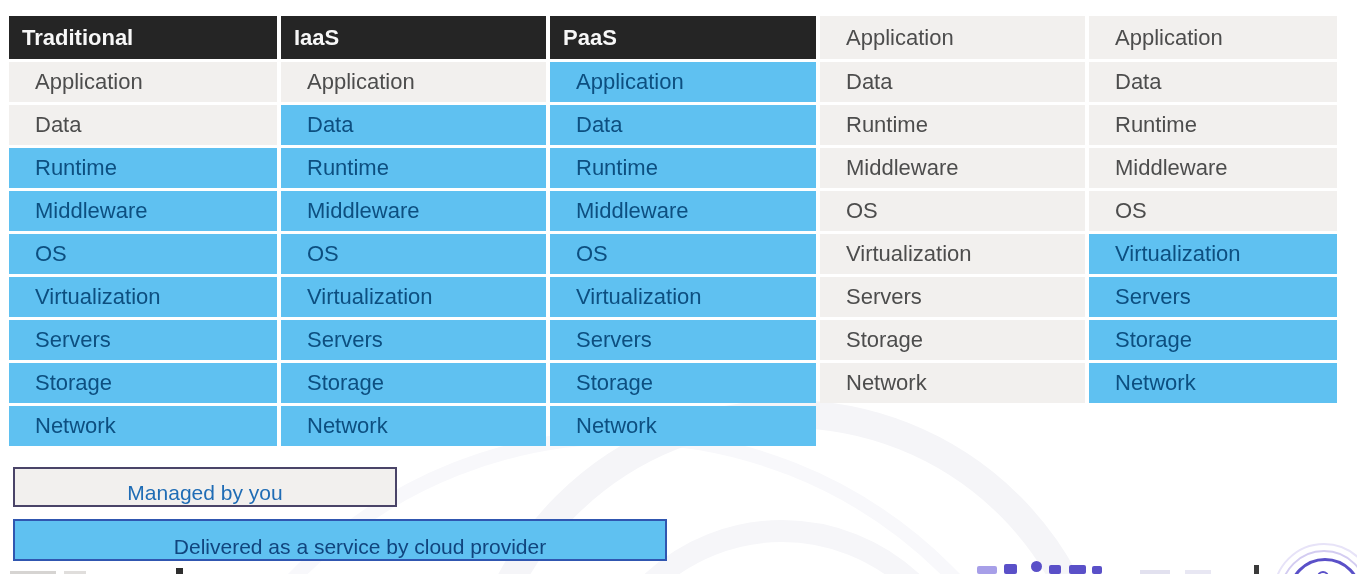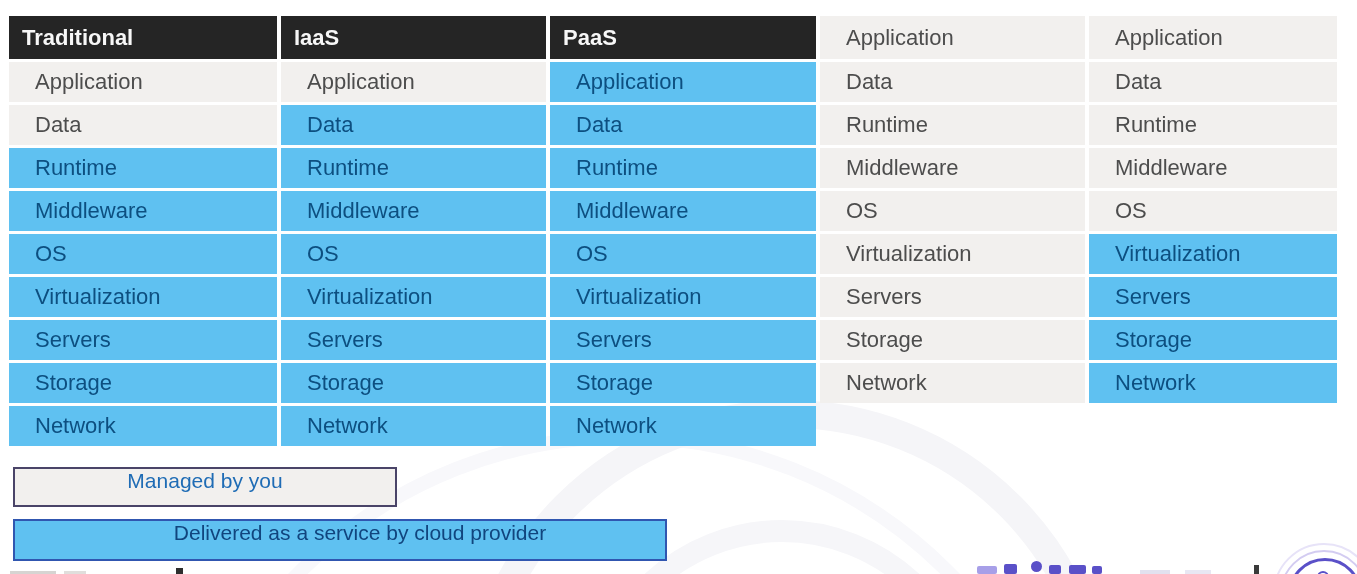--- a/index.html
+++ b/index.html
@@ -25,21 +25,21 @@
     font-weight:bold;font-size:22px;
     display:flex;align-items:center;padding-left:13px;
   }
   .cell{
     font-size:22px;display:flex;align-items:center;padding-left:26px;
   }
   .managed{background:var(--managed-bg);color:var(--managed-text);}
   .delivered{background:var(--delivered-bg);color:var(--delivered-text);}
 
   .legend-box{
-    position:absolute;z-index:1;display:flex;align-items:flex-start;justify-content:center;
+    position:absolute;z-index:1;display:flex;align-items:flex-end;justify-content:center;
     font-size:21px;
   }
   .legend-managed{
     left:13px;top:467px;width:380px;height:36px;
     background:var(--managed-bg);
     border:2px solid var(--legend-managed-border);
     color:var(--legend-managed-text);
   }
   .legend-delivered{
     left:13px;top:519px;width:610px;height:38px;

